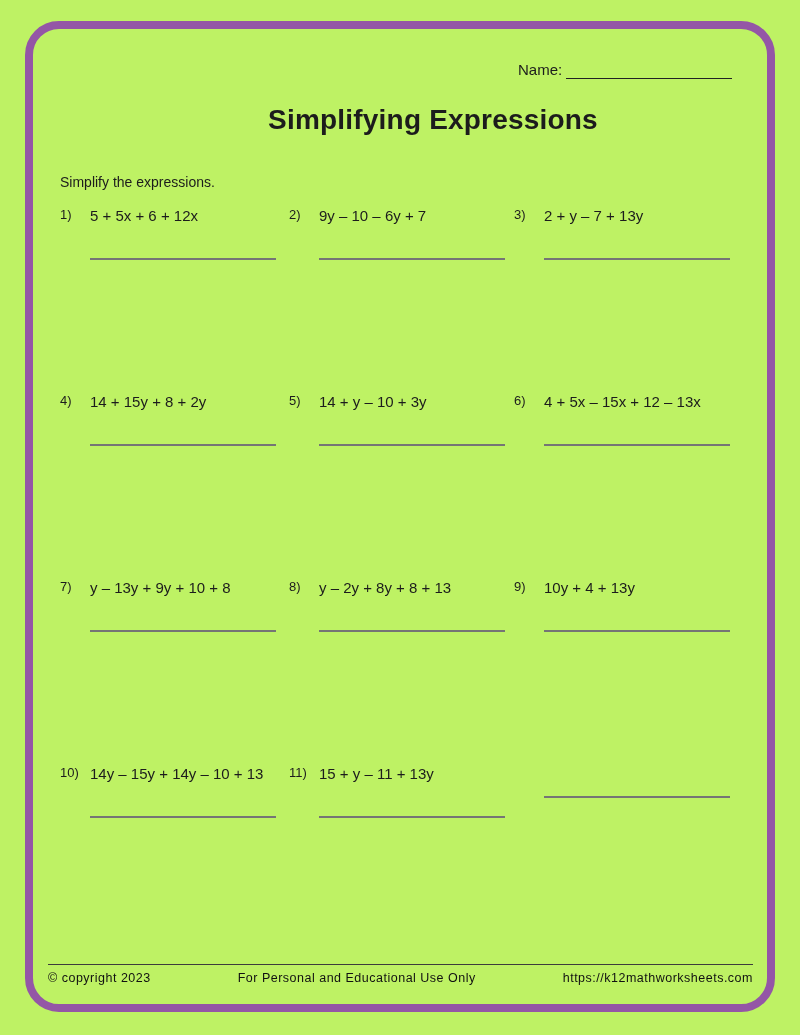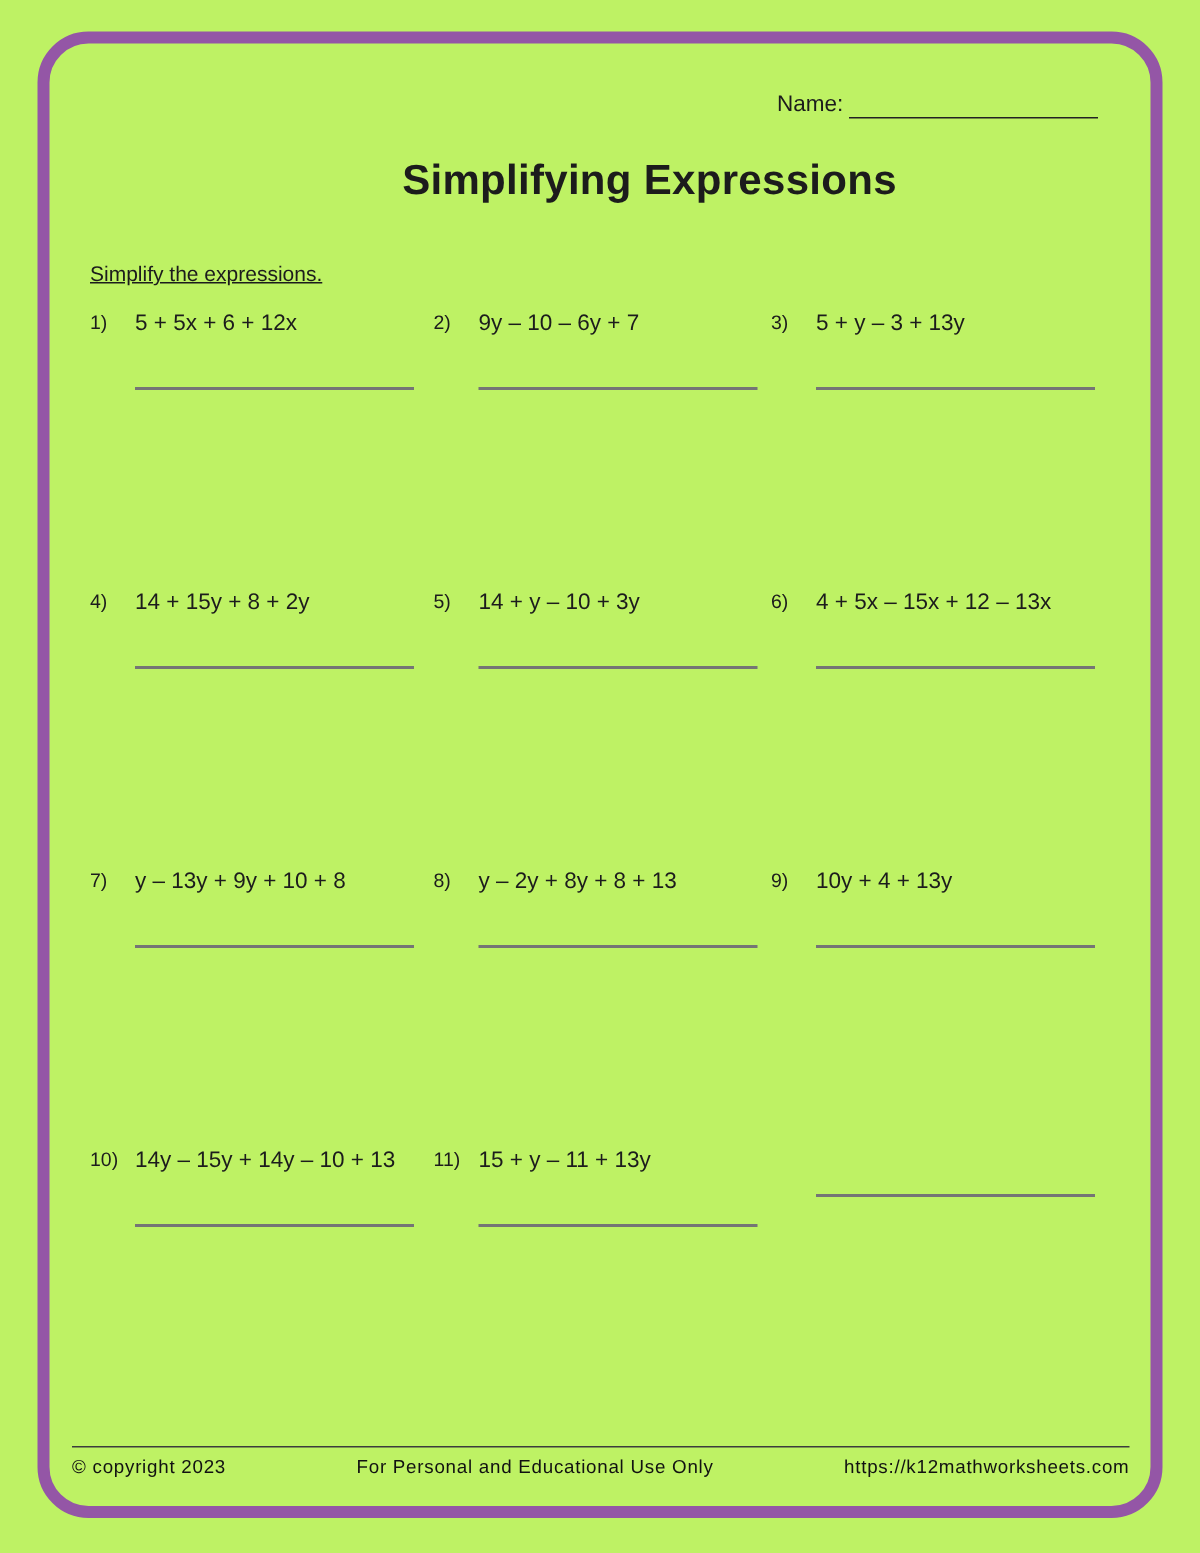--- a/index.html
+++ b/index.html
@@ -46,21 +46,20 @@
     font-size: 28px;
     font-weight: 700;
     letter-spacing: 0.2px;
     margin-left: 33px;
   }
   .instruction {
     position: absolute;
     left: 60px;
     top: 174px;
     font-size: 14px;
-    text-decoration: underline;
   }
   .grid {
     position: absolute;
     left: 60px;
     top: 206px;
     width: 692px;
     display: grid;
     grid-template-columns: 229px 225px 238px;
     grid-auto-rows: 186px;
   }
@@ -132,21 +131,21 @@
       <div class="prob-head">
         <span class="pnum">2)</span>
         <span class="pexpr">9y – 10 – 6y + 7</span>
       </div>
       <div class="pline" style="border-top-color: rgb(117, 117, 117);"></div>
     </div>
 
     <div class="prob">
       <div class="prob-head">
         <span class="pnum">3)</span>
-        <span class="pexpr">5 + y – 3 + 13y</span>
+        <span class="pexpr">2 + y – 7 + 13y</span>
       </div>
       <div class="pline" style="border-top-color: rgb(117, 117, 117);"></div>
     </div>
 
     <div class="prob">
       <div class="prob-head">
         <span class="pnum">4)</span>
         <span class="pexpr">14 + 15y + 8 + 2y</span>
       </div>
       <div class="pline" style="border-top-color: rgb(117, 117, 117);"></div>

